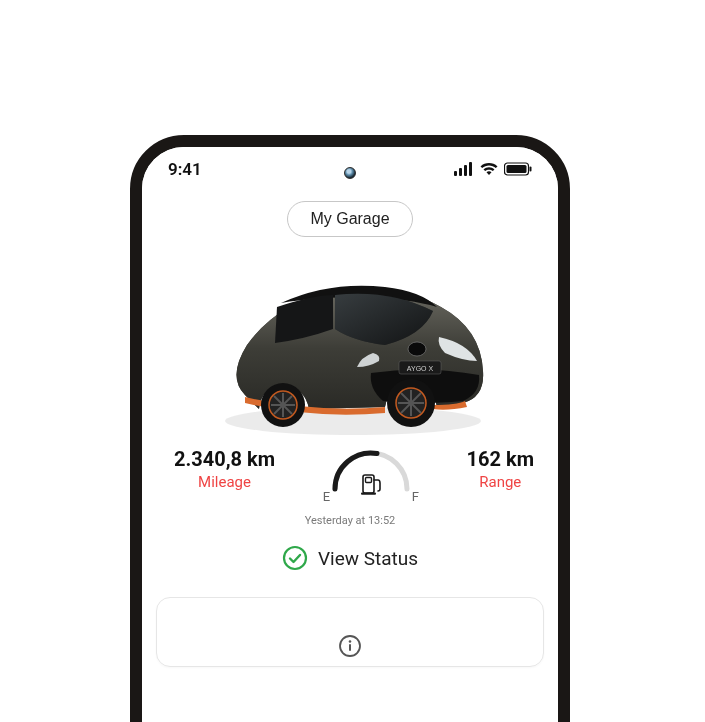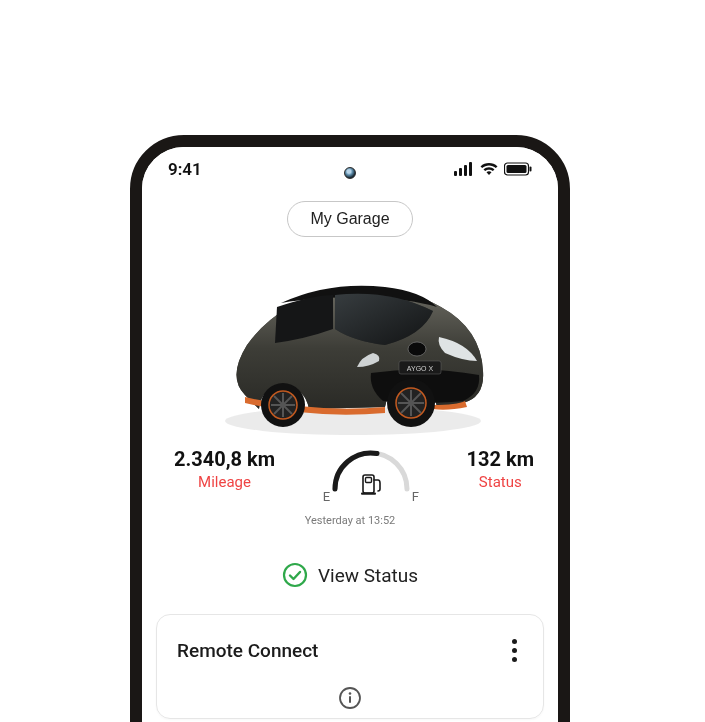--- a/index.html
+++ b/index.html
@@ -96,21 +96,21 @@
   .stat .val { font-size: 20px; font-weight: 700; color: #111; }
   .stat .lbl { font-size: 15px; color: #ef4444; }
   .gauge-wrap { display:flex; flex-direction:column; align-items:center; width:120px; }
   .gauge-svg { width: 96px; height: 48px; }
   .ef-row { display:flex; justify-content: space-between; width: 96px; font-size: 13px; color:#666; margin-top:-6px;}
   .pump-icon { margin-top: -32px; }
 
   .timestamp { margin-top: 18px; color: #7a7a7a; font-size: 11px; }
 
   .status-link {
-    margin-top: 35px;
+    margin-top: 18px;
     display: flex;
     align-items: center;
     gap: 10px;
     cursor: pointer;
   }
   .status-link span { font-size: 19px; color: #222; }
 
   .card {
     margin-top: 26px;
     width: 388px;
@@ -245,44 +245,36 @@
         </div>
         <svg class="pump-icon" width="22" height="24" viewBox="0 0 22 24">
           <rect x="3" y="3" width="11" height="18" rx="2" fill="none" stroke="#1a1a1a" stroke-width="1.6"></rect>
           <rect x="5.5" y="5.5" width="6" height="5" rx="1" fill="none" stroke="#1a1a1a" stroke-width="1.4"></rect>
           <rect x="1" y="20.5" width="15" height="2.2" rx="1" fill="#1a1a1a"></rect>
           <path d="M14 8 L18 8 Q20 8 20 11 L20 17 Q20 19 18 19" fill="none" stroke="#1a1a1a" stroke-width="1.6" stroke-linecap="round"></path>
         </svg>
       </div>
 
       <div class="stat">
-        <span class="val">132 km</span>
-        <span class="lbl">Status</span>
+        <span class="val">162 km</span>
+        <span class="lbl">Range</span>
       </div>
     </div>
 
     <div class="timestamp">Yesterday at 13:52</div>
 
     <div class="status-link">
       <svg width="26" height="26" viewBox="0 0 26 26">
         <circle cx="13" cy="13" r="11" fill="none" stroke="#2fa84a" stroke-width="2.2"></circle>
         <path d="M8 13.5 L11.5 17 L18 10" fill="none" stroke="#2fa84a" stroke-width="2.4" stroke-linecap="round" stroke-linejoin="round"></path>
       </svg>
       <span>View Status</span>
     </div>
 
     <div class="card">
-      <div class="card-header">
-        <span class="card-title">Remote Connect</span>
-        <div class="more-dots">
-          <i></i>
-            <i></i>
-            <i></i>
-        </div>
-      </div>
       <div class="info-icon-row">
         <svg width="24" height="24" viewBox="0 0 24 24">
           <circle cx="12" cy="12" r="10" fill="none" stroke="#555" stroke-width="1.8"></circle>
           <circle cx="12" cy="7.5" r="1.3" fill="#555"></circle>
           <rect x="11" y="10" width="2" height="7" rx="1" fill="#555"></rect>
         </svg>
       </div>
     </div>
 
   </div>

